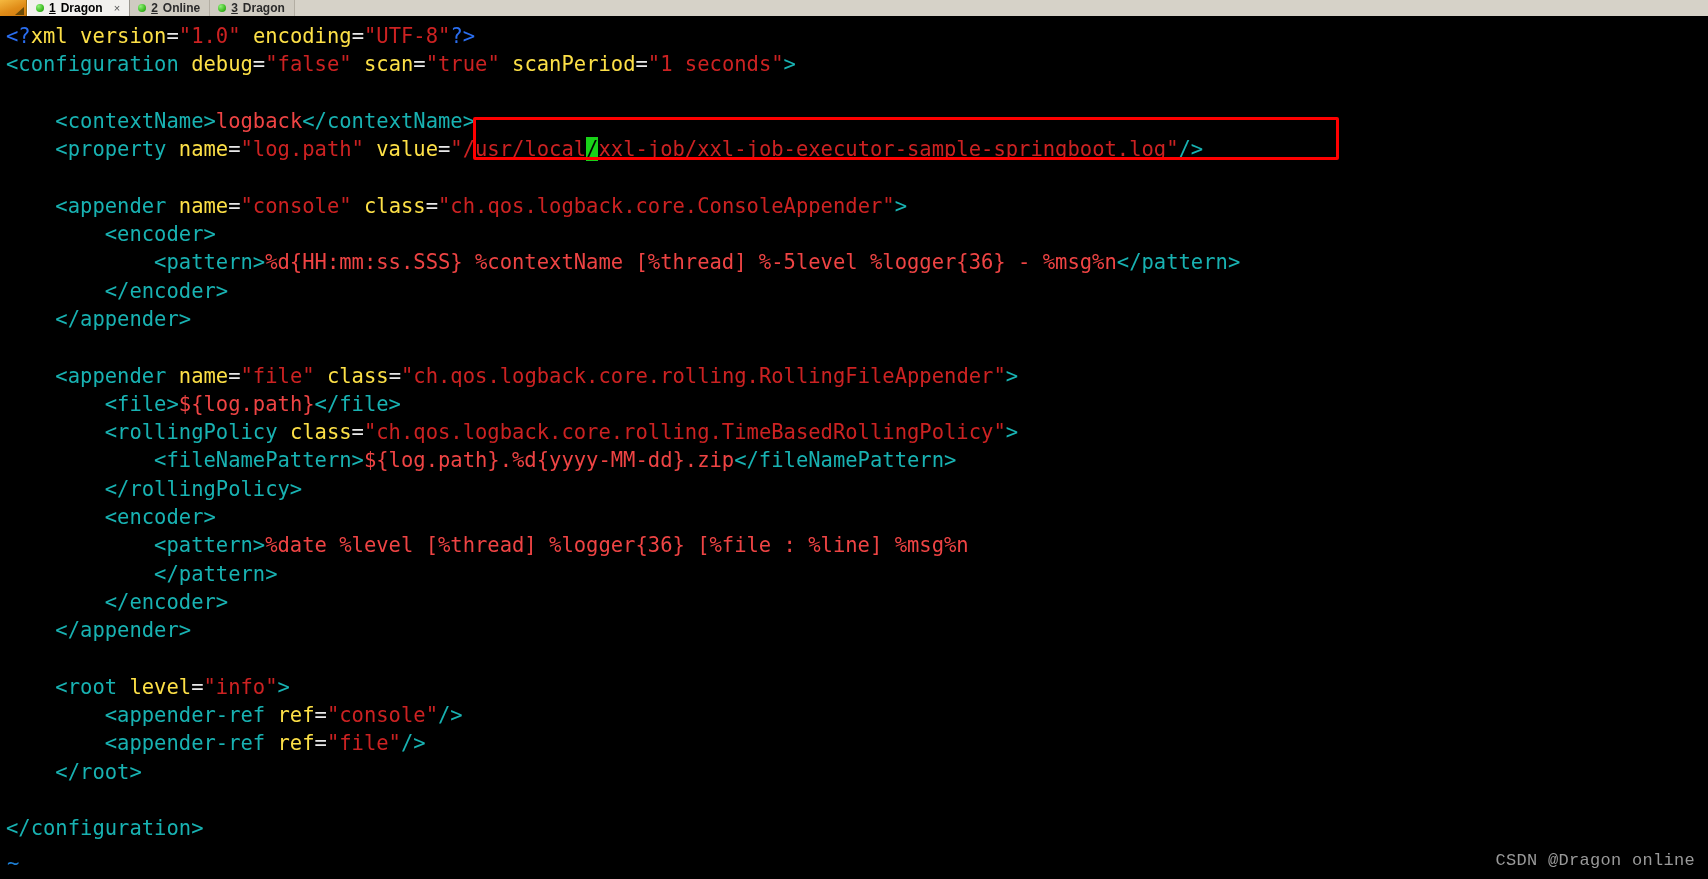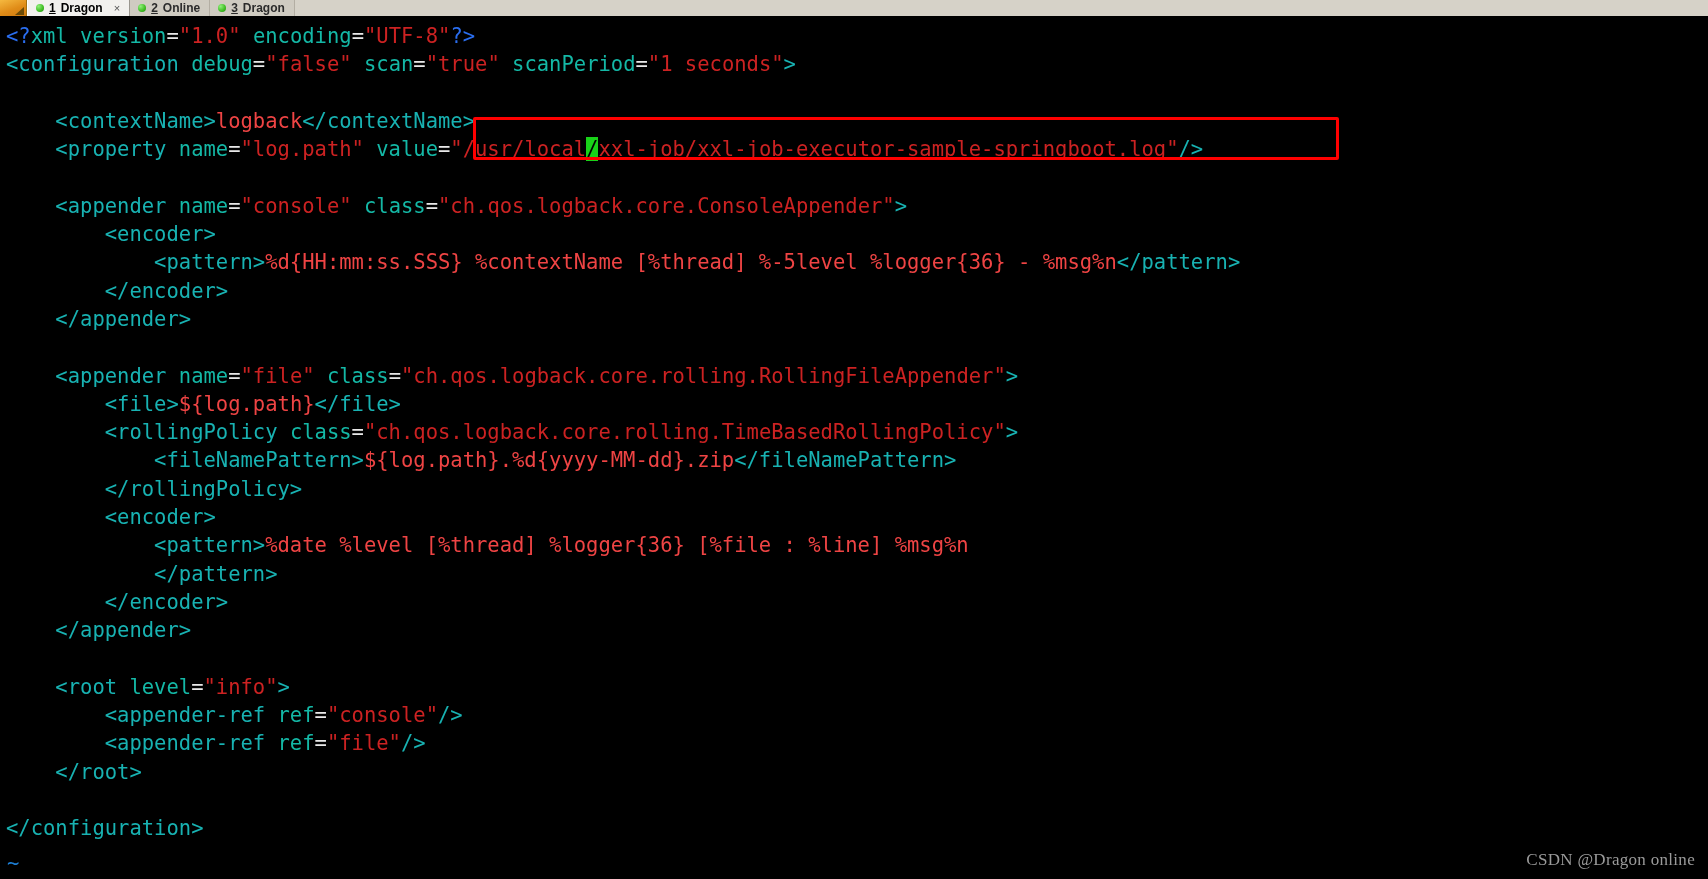--- a/index.html
+++ b/index.html
@@ -115,21 +115,21 @@
   }
 
   .line { height: 28.3px; white-space: pre; }
 
   
   .c-tag    { color: #18b2b2; }   
   .c-str    { color: #cc2222; }   
   .c-txt    { color: #ef4444; }   
   .c-punct  { color: #e8e8e8; }   
   .c-proc   { color: #2a6ef0; }   
-  .c-green  { color: #14b8a6; }
+  .c-green  { color: #fde047; }
 
   
   .cursor {
     background: #19d219;
     color: #000000;
   }
 
   
   #redbox {
     position: absolute;
@@ -151,21 +151,21 @@
     font-family: "DejaVu Sans Mono", "Liberation Mono", monospace;
     font-size: 20.5px;
     color: #1d7fd6;
   }
 
   
   #watermark {
     position: absolute;
     right: 13px;
     bottom: 9px;
-    font-family: Liberation Serif, serif;
+    font-family: Liberation Mono, monospace;
     font-size: 17px;
     color: #9a9a9a;
     letter-spacing: 0.3px;
   }
 </style>
 </head>
 <body>
 
 <div id="app">
 

